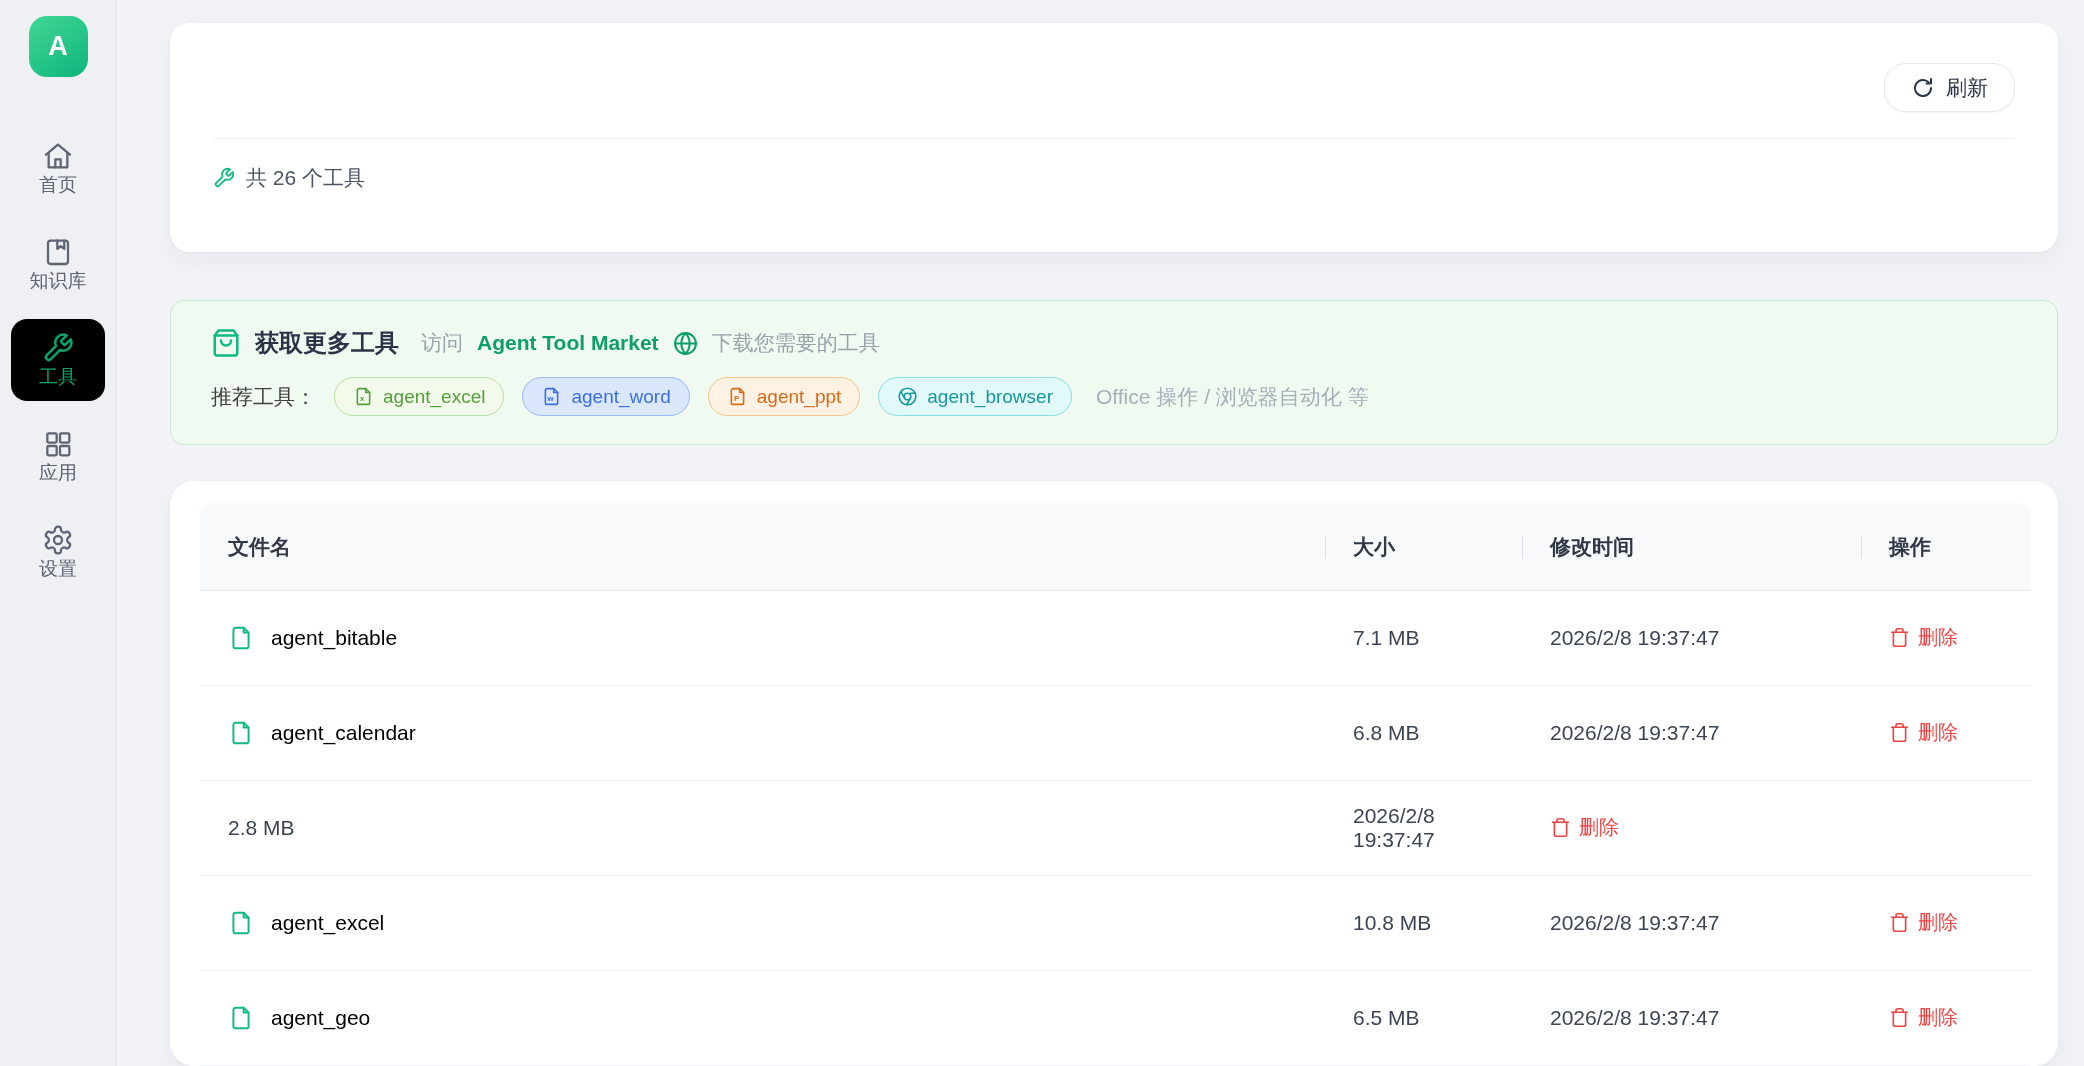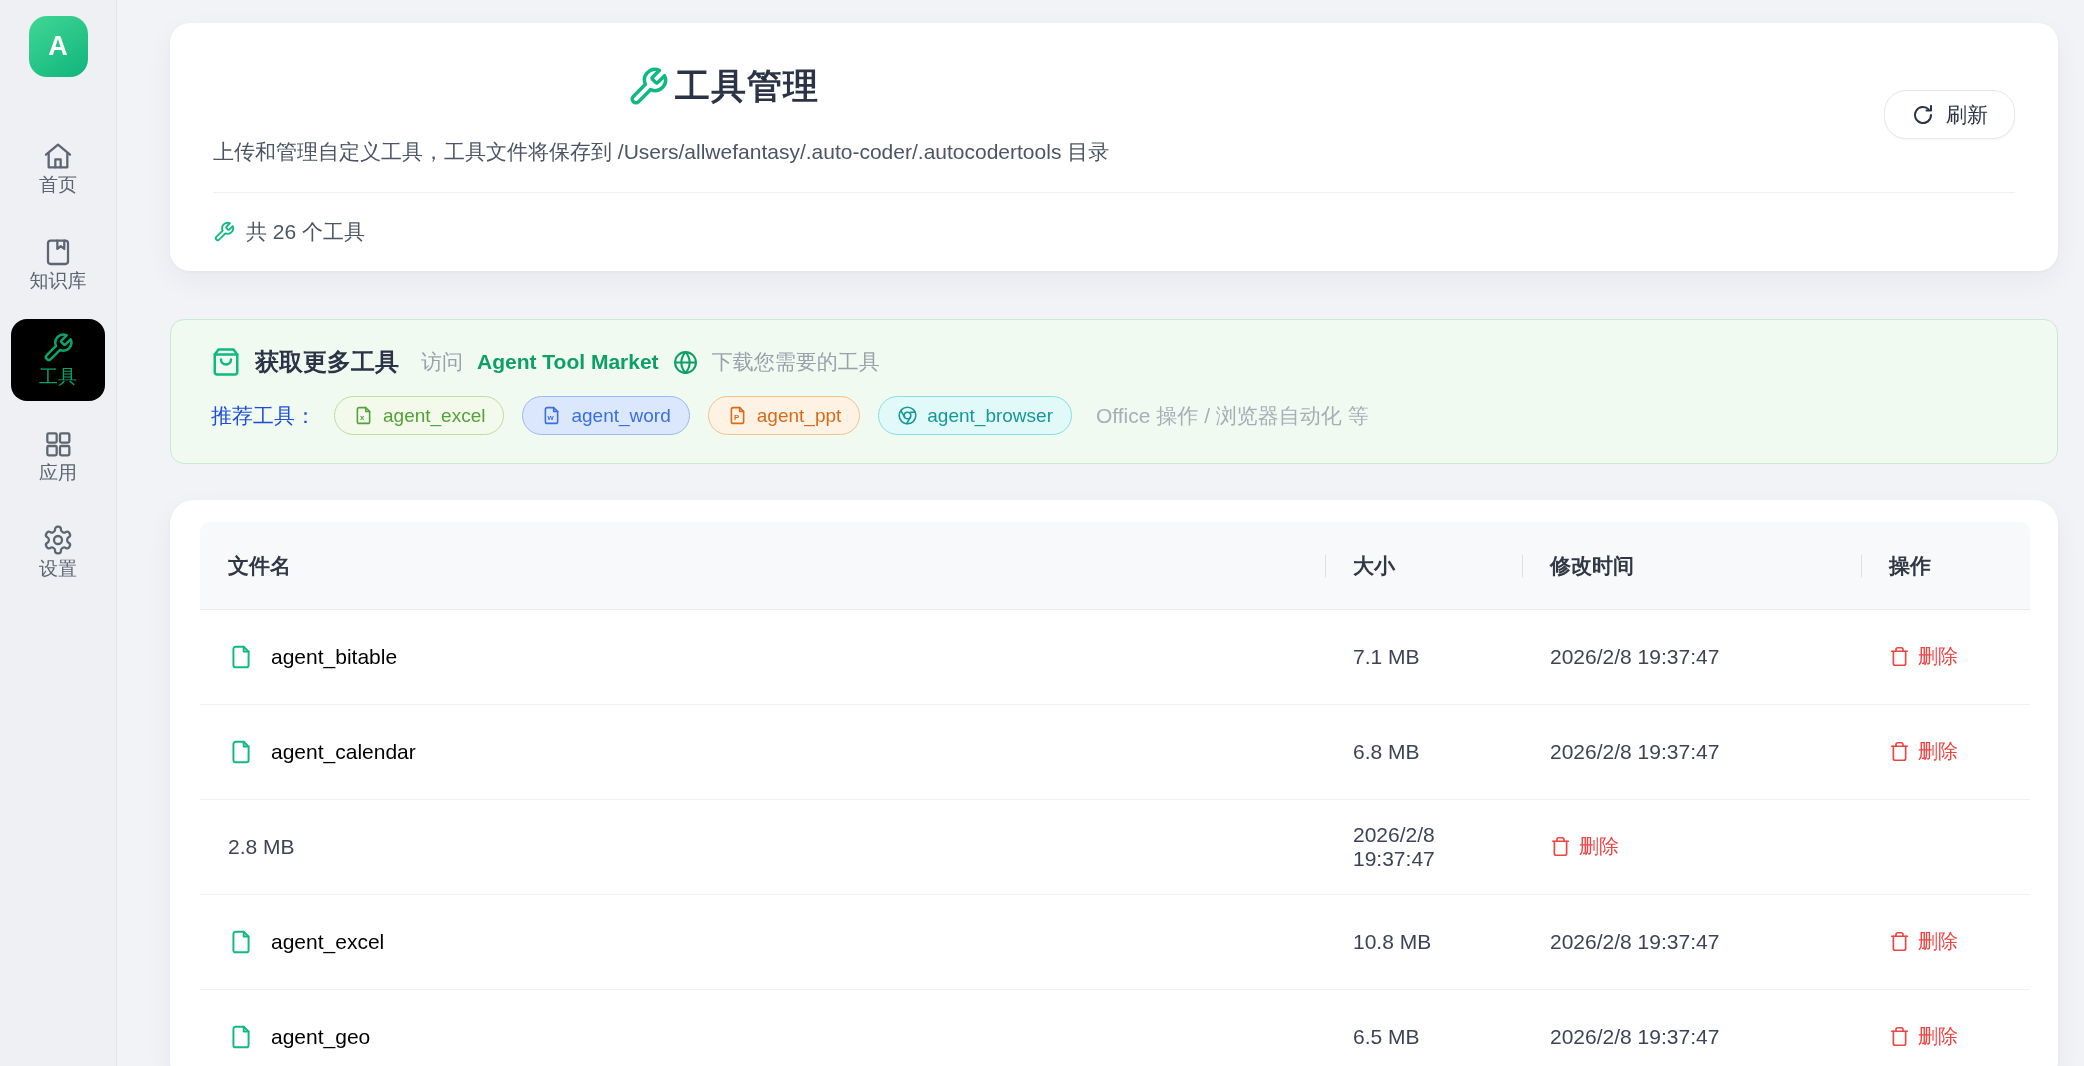--- a/index.html
+++ b/index.html
@@ -65,21 +65,21 @@
   
   .banner {
     margin-top:48px; background:#f0faf1; border:1px solid #c9e9d2;
     border-radius:14px; padding:26px 40px 28px;
   }
   .banner-line1 { display:flex; align-items:center; gap:14px; font-size:21px; }
   .banner-title { font-size:24px; font-weight:bold; color:#2b3446; }
   .banner-gray { color:#9aa1ab; }
   .banner-link { color:#0e9f68; font-weight:bold; cursor:pointer; }
   .banner-line2 { margin-top:18px; display:flex; align-items:center; gap:18px; }
-  .banner-reco { font-size:21px; color:#1d4ed8; }
+  .banner-reco { font-size:21px; color:#404040; }
   .banner-note { font-size:21px; color:#a8aeb8; margin-left:6px; }
   .tag {
     height:39px; border-radius:20px; padding:0 18px; font-size:19px;
     display:flex; align-items:center; gap:9px; border:1px solid; cursor:pointer;
   }
   .tag-excel   { background:#f3faec; border-color:#b9e09f; color:#54a13a; }
   .tag-word    { background:#dbe7fc; border-color:#9bb8f7; color:#3a6fe0; }
   .tag-ppt     { background:#fdf2e3; border-color:#f2c48b; color:#d96a1a; }
   .tag-browser { background:#e1f9f8; border-color:#86dfe0; color:#16989b; }
   .tag svg { stroke:currentColor; }
@@ -165,31 +165,20 @@
       </svg>
     </span>
     <span>设置</span>
   </div>
 </aside>
 
 <main class="main">
 
   <section class="card hdr-card">
     <div class="hdr-top">
-      <div class="hdr-left">
-        <div class="hdr-title-row">
-          <span>
-            <svg width="42" height="42" viewBox="0 0 24 24" fill="none" stroke="#10b981" stroke-width="2" stroke-linecap="round" stroke-linejoin="round">
-              <path d="M14.7 6.3a1 1 0 0 0 0 1.4l1.6 1.6a1 1 0 0 0 1.4 0l3.77-3.77a6 6 0 0 1-7.94 7.94l-6.91 6.91a2.12 2.12 0 0 1-3-3l6.91-6.91a6 6 0 0 1 7.94-7.94l-3.76 3.76z"></path>
-            </svg>
-          </span>
-          <h1 class="hdr-title">工具管理</h1>
-        </div>
-        <p class="hdr-desc">上传和管理自定义工具，工具文件将保存到 /Users/allwefantasy/.auto-coder/.autocodertools 目录</p>
-      </div>
       <div class="hdr-actions">
         <button class="btn btn-refresh">
           <span>
             <svg width="24" height="24" viewBox="0 0 24 24" fill="none" stroke="#2b3446" stroke-width="2" stroke-linecap="round" stroke-linejoin="round">
               <path d="M20 12a8 8 0 1 1-2.34-5.66"></path>
                 <polyline points="20 3 20 7.5 15.5 7.5"></polyline>
             </svg>
           </span>
           <span>刷新</span>
         </button>

